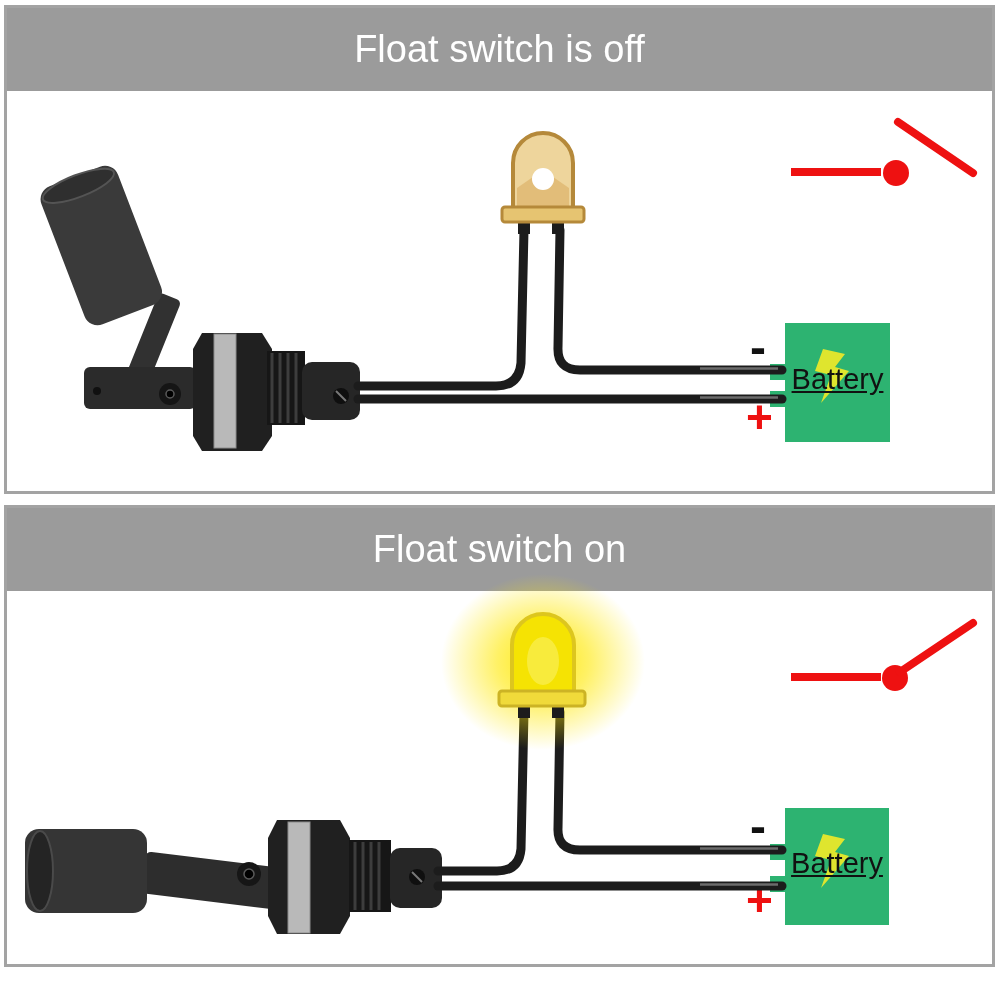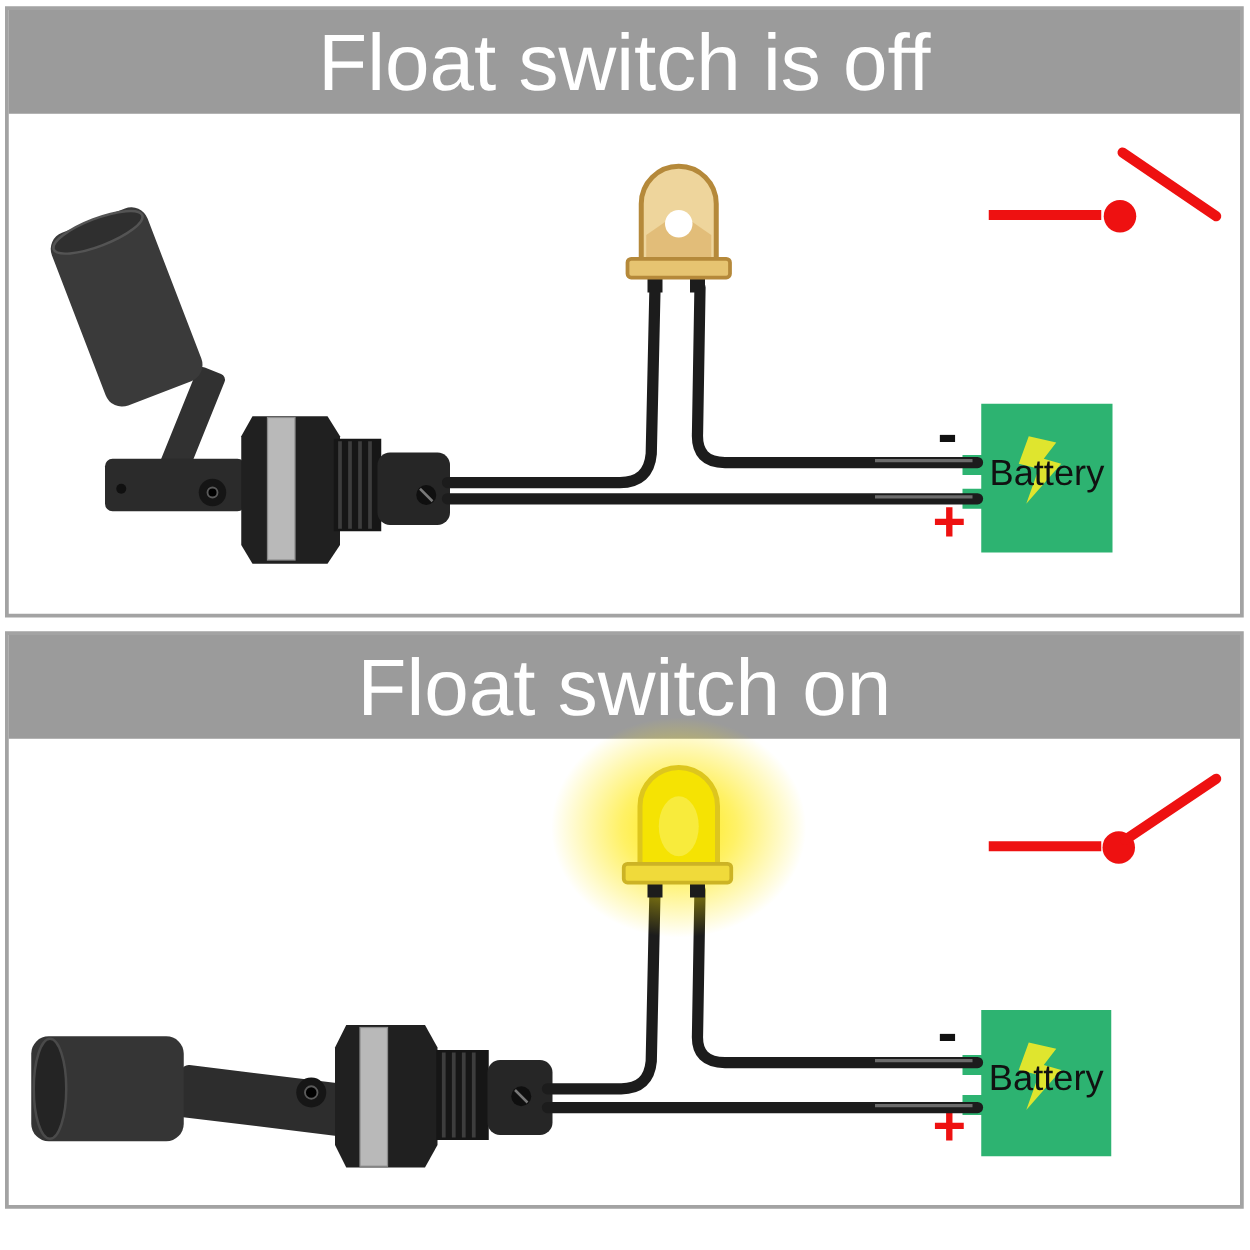--- a/index.html
+++ b/index.html
@@ -12,36 +12,36 @@
     border:3px solid var(--border_gray,#a3a3a3);box-sizing:border-box;
   }
   #panel-off{top:5px;height:489px;}
   #panel-on{top:505px;height:462px;}
   .band{
     position:absolute;top:0;left:0;right:0;height:83px;
     background:var(--header_gray,#9b9b9b);
     display:flex;align-items:center;justify-content:center;
   }
   .band span{
-    color:var(--title_white,#ffffff);font-size:64px;letter-spacing:0px;
+    color:var(--title_white,#ffffff);font-size:38px;letter-spacing:0px;
     white-space:nowrap;
   }
   svg.overlay{position:absolute;left:0;top:0;width:1000px;height:1000px;pointer-events:none;}
   .batt-group{position:absolute;width:260px;height:140px;}
   #batt-off{left:744px;top:318px;}
   #batt-on{left:744px;top:800px;}
   .batt-box{
     position:absolute;left:41px;top:5px;width:105px;height:119px;
     background:var(--battery_green,#2db371);
     display:flex;align-items:center;justify-content:center;
   }
   #batt-on .batt-box{top:8px;height:117px;width:104px;}
   .batt-label{
     position:relative;color:var(--label_black,#111);font-size:29px;
-    transform:translateY(-3px);z-index:2;white-space:nowrap;
+    transform:translateY(-3px);z-index:2;white-space:nowrap;text-decoration:underline;
   }
   .bolt{position:absolute;left:24px;top:25px;width:46px;height:58px;z-index:1;}
   .tab{
     position:absolute;left:26px;width:17px;height:16px;
     background:var(--battery_green,#2db371);
   }
   .tab.minus-tab{top:46px;}
   .tab.plus-tab{top:73px;}
   #batt-on .tab.minus-tab{top:44px;}
   #batt-on .tab.plus-tab{top:76px;}

